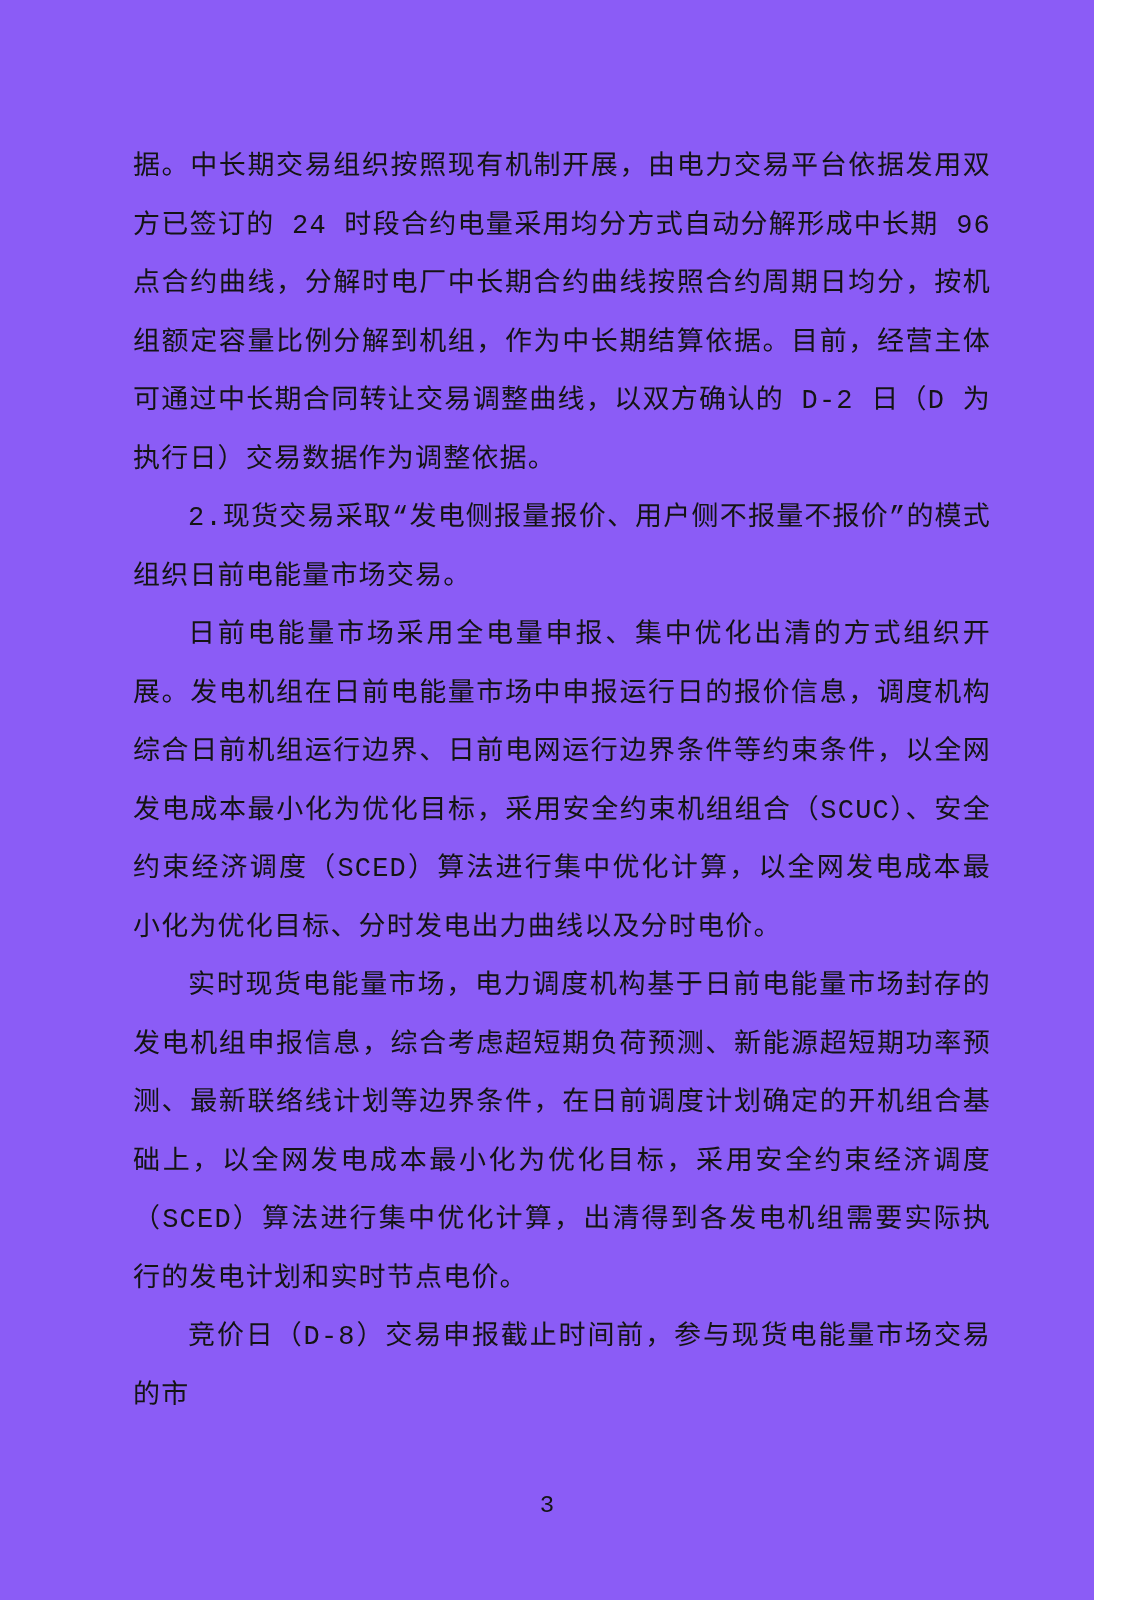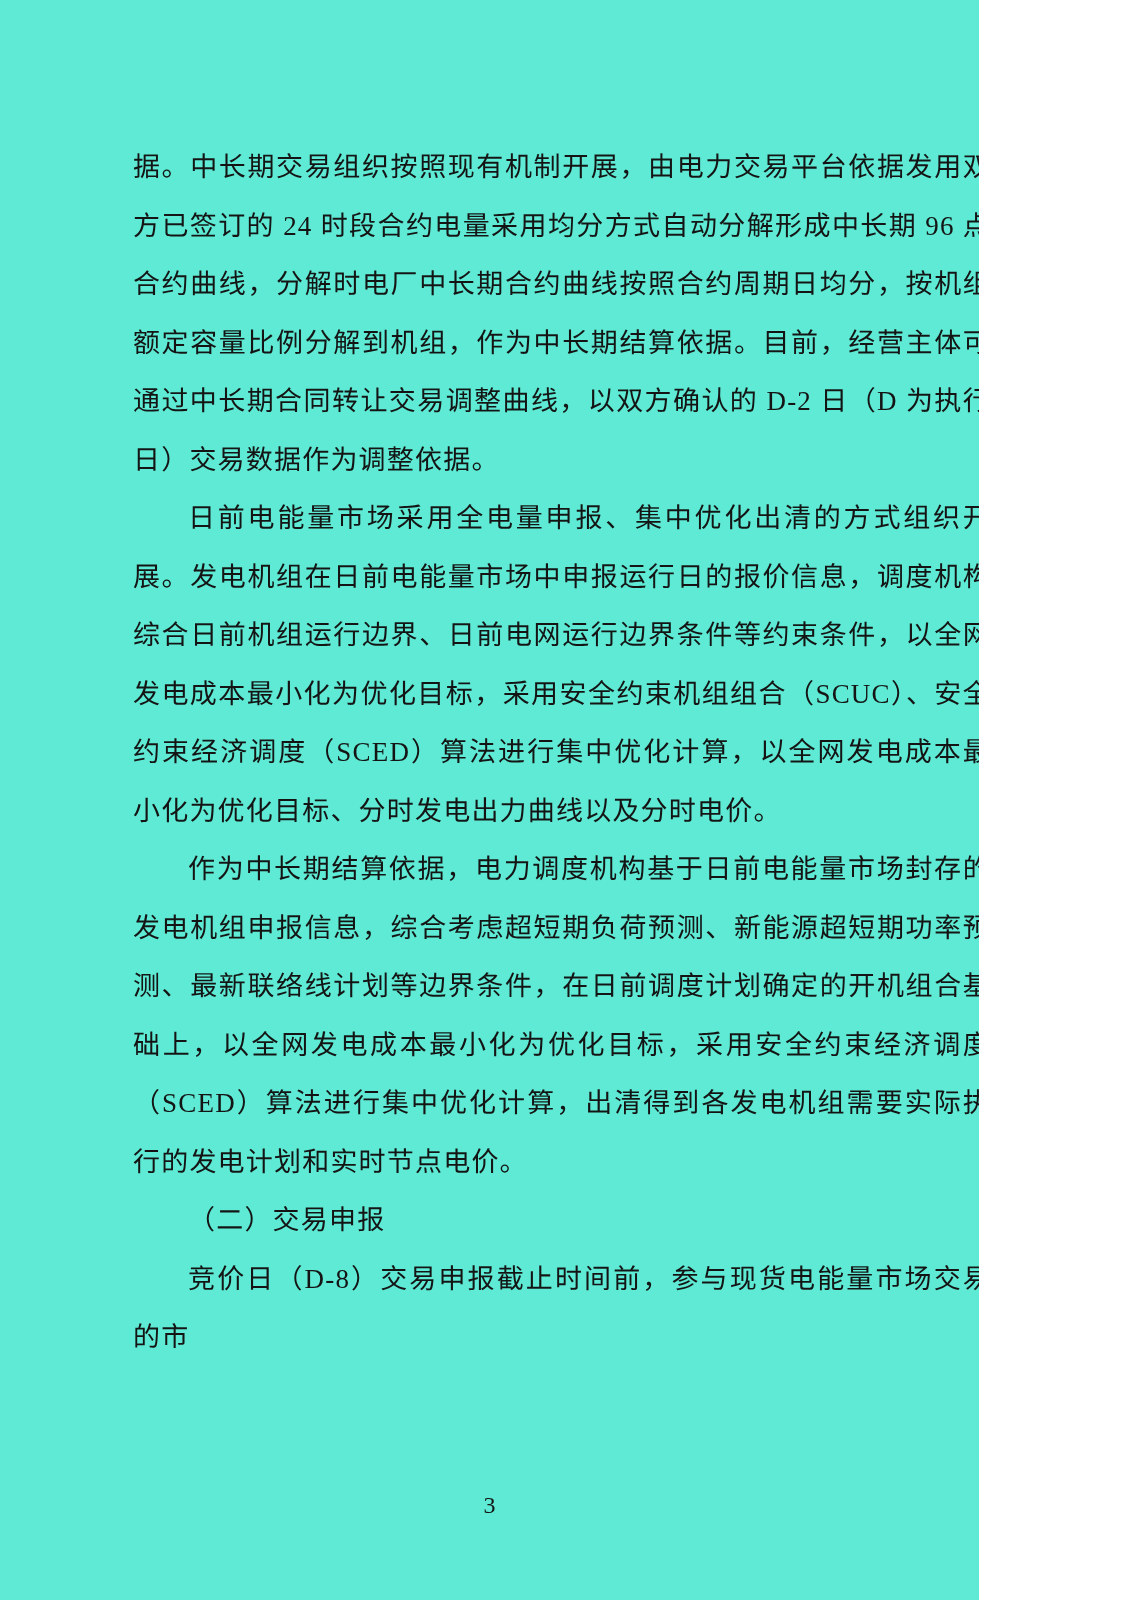--- a/index.html
+++ b/index.html
@@ -2,25 +2,25 @@
 <html lang="zh-CN"><head>
 <meta charset="utf-8">
 <style>
   html, body {
     margin: 0;
     padding: 0;
     background: #ffffff;
   }
   .page {
     position: relative;
-    width: 979px;
+    width: 1094px;
     height: 1600px;
-    background: #5eead4;
+    background: #8b5cf6;
     overflow: hidden;
-    font-family: Liberation Serif, serif;
+    font-family: Liberation Mono, monospace;
     color: #141414;
   }
   .content {
     position: absolute;
     left: 133px;
     top: 138px;
     width: 858px;
   }
   .content p {
     margin: 0;
@@ -44,21 +44,21 @@
     font-size: 24px;
     color: #141414;
   }
 </style>
 </head>
 <body>
 
 <div class="page">
   <div class="content">
     <p>据。中长期交易组织按照现有机制开展，由电力交易平台依据发用双方已签订的 24 时段合约电量采用均分方式自动分解形成中长期 96 点合约曲线，分解时电厂中长期合约曲线按照合约周期日均分，按机组额定容量比例分解到机组，作为中长期结算依据。目前，经营主体可通过中长期合同转让交易调整曲线，以双方确认的 D-2 日（D 为执行日）交易数据作为调整依据。</p>
+    <p class="indent">2.现货交易采取“发电侧报量报价、用户侧不报量不报价”的模式组织日前电能量市场交易。</p>
     <p class="indent">日前电能量市场采用全电量申报、集中优化出清的方式组织开展。发电机组在日前电能量市场中申报运行日的报价信息，调度机构综合日前机组运行边界、日前电网运行边界条件等约束条件，以全网发电成本最小化为优化目标，采用安全约束机组组合（SCUC）、安全约束经济调度（SCED）算法进行集中优化计算，以全网发电成本最小化为优化目标、分时发电出力曲线以及分时电价。</p>
-    <p class="indent">作为中长期结算依据，电力调度机构基于日前电能量市场封存的发电机组申报信息，综合考虑超短期负荷预测、新能源超短期功率预测、最新联络线计划等边界条件，在日前调度计划确定的开机组合基础上，以全网发电成本最小化为优化目标，采用安全约束经济调度（SCED）算法进行集中优化计算，出清得到各发电机组需要实际执行的发电计划和实时节点电价。</p>
-    <p class="indent">（二）交易申报</p>
+    <p class="indent">实时现货电能量市场，电力调度机构基于日前电能量市场封存的发电机组申报信息，综合考虑超短期负荷预测、新能源超短期功率预测、最新联络线计划等边界条件，在日前调度计划确定的开机组合基础上，以全网发电成本最小化为优化目标，采用安全约束经济调度（SCED）算法进行集中优化计算，出清得到各发电机组需要实际执行的发电计划和实时节点电价。</p>
     <p class="indent">竞价日（D-8）交易申报截止时间前，参与现货电能量市场交易的市</p>
   </div>
   <div class="page-footer">
     <span>3</span>
   </div>
 </div>
 
 </body></html>

